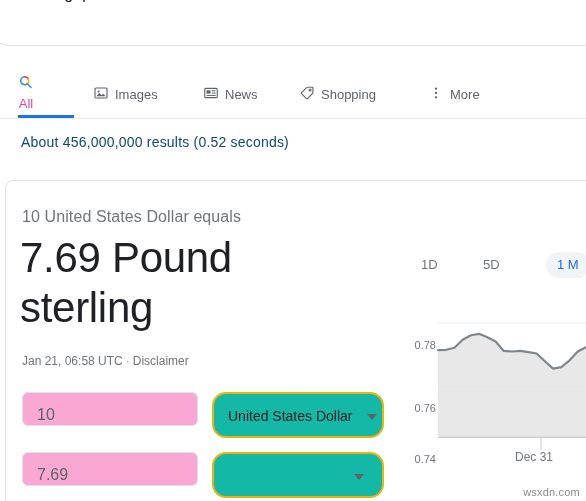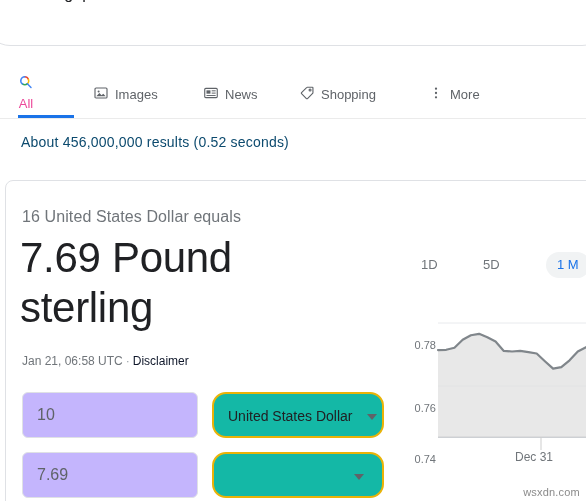--- a/index.html
+++ b/index.html
@@ -121,37 +121,37 @@
     letter-spacing: -0.3px;
   }
   #meta-line {
     position: absolute;
     left: 22px;
     top: 354px;
     font-size: 12px;
     color: #70757a;
   }
   #meta-line .dot { padding: 0 3px; color: #9aa0a6; }
-  #disclaimer-link { color: #0f172a; text-decoration: none; cursor: pointer; }
+  #disclaimer-link { color: #737373; text-decoration: none; cursor: pointer; }
 
   
   .conv-row { position: absolute; left: 22px; height: 46px; }
   #row-from { top: 392px; }
   #row-to   { top: 452px; }
 
   .amount-box {
     position: absolute;
     left: 0;
     top: 0;
     width: 176px;
-    height: 46px;
+    height: 34px;
     border: 1px solid #dfe1e5;
     border-radius: 6px;
     box-sizing: border-box;
-    background: #c4b5fd;
+    background: #f9a8d4;
     cursor: text;
   }
   .amount-box .amount-text {
     position: absolute;
     left: 14px;
     top: 13px;
     font-size: 16px;
     color: #5f6368;
   }
 
@@ -310,21 +310,21 @@
   </div>
 
   <div id="tab-underline"></div>
 </div>
 <div id="tabs-divider"></div>
 
 <div id="result-stats">About 456,000,000 results (0.52 seconds)</div>
 
 <div id="card"></div>
 
-<div id="equals-line">16 United States Dollar equals</div>
+<div id="equals-line">10 United States Dollar equals</div>
 <div id="result-value">7.69 Pound sterling</div>
 
 <div id="meta-line">
   <span>Jan 21, 06:58 UTC</span><span class="dot">·</span><span id="disclaimer-link">Disclaimer</span>
 </div>
 
 <div class="conv-row" id="row-from">
   <div class="amount-box">
     <span class="amount-text">10</span>
   </div>

